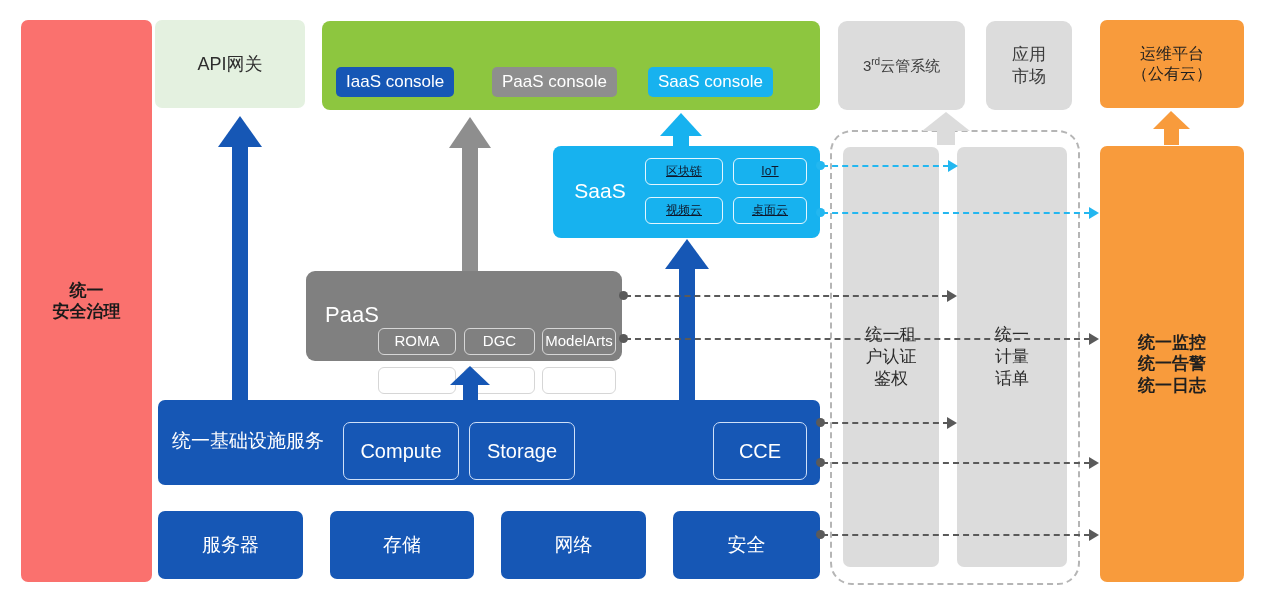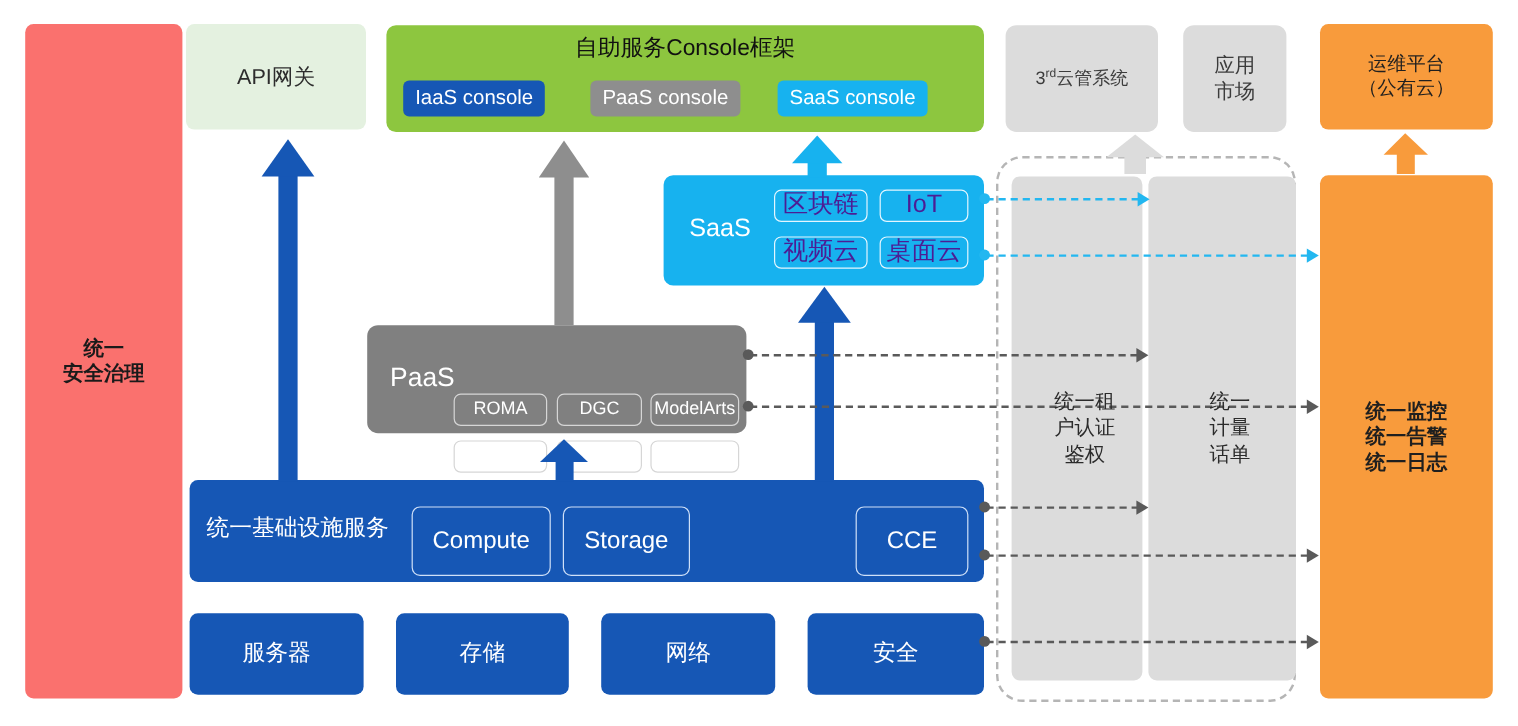--- a/index.html
+++ b/index.html
@@ -72,21 +72,21 @@
   }
 
   
   #saas{
     left:553px;top:146px;width:267px;height:92px;
     background:#17b2ef;border-radius:8px;display:block;
   }
   #saas-label{position:absolute;left:12px;top:32px;width:70px;text-align:center;color:#fff;font-size:21px;}
   .saas-pill{
     position:absolute;height:27px;border-radius:6px;
-    border:1.6px solid #e3f6ff;color:#4c1d95;font-size:21px;
+    border:1.6px solid #e3f6ff;color:#0f172a;font-size:12px;text-decoration:underline;
   }
   #saas-1{left:92px;top:12px;width:78px;}
   #saas-2{left:180px;top:12px;width:74px;}
   #saas-3{left:92px;top:51px;width:78px;}
   #saas-4{left:180px;top:51px;width:74px;}
 
   
   #paas{
     left:306px;top:271px;width:316px;height:90px;
     background:#808080;border-radius:9px;display:block;
@@ -129,21 +129,21 @@
   #hw-4{left:673px;width:147px;}
 
   
   #shared-zone{
     position:absolute;left:830px;top:130px;width:250px;height:455px;
     border:2px dashed #b5b5b5;border-radius:22px;box-sizing:border-box;
   }
   .grey-col{
     position:absolute;background:#dcdcdc;border-radius:7px;
     display:flex;align-items:center;justify-content:center;
-    color:#2b2b2b;font-size:17px;line-height:1.3;text-align:center;padding-left:13px;
+    color:#2b2b2b;font-size:17px;line-height:1.3;text-align:center;
   }
   #col-auth{left:843px;top:147px;width:96px;height:420px;}
   #col-meter{left:957px;top:147px;width:110px;height:420px;}
   .col-text{position:relative;z-index:4;}
 
   
   .dash-line{position:absolute;height:0;border-top:2px dashed #5a5a5a;}
   .dash-line.blue{border-top-color:#23b7f0;}
   .dot{position:absolute;width:9px;height:9px;border-radius:50%;background:#5a5a5a;}
   .dot.blue{background:#23b7f0;}
@@ -161,21 +161,20 @@
       <div>统一</div>
       <div>安全治理</div>
     </div>
   </div>
 
   <div class="box" id="api-gw">
     <span>API网关</span>
   </div>
 
   <div class="box" id="console-frame">
-    <div id="console-title">自助服务Console框架</div>
     <div class="pill console-pill" id="pill-iaas" style="background: rgb(22, 87, 181);">
       <span>IaaS console</span>
     </div>
     <div class="pill console-pill" id="pill-paas" style="background: rgb(142, 142, 142);">
       <span>PaaS console</span>
     </div>
     <div class="pill console-pill" id="pill-saas" style="background: rgb(23, 178, 239);">
       <span>SaaS console</span>
     </div>
   </div>

